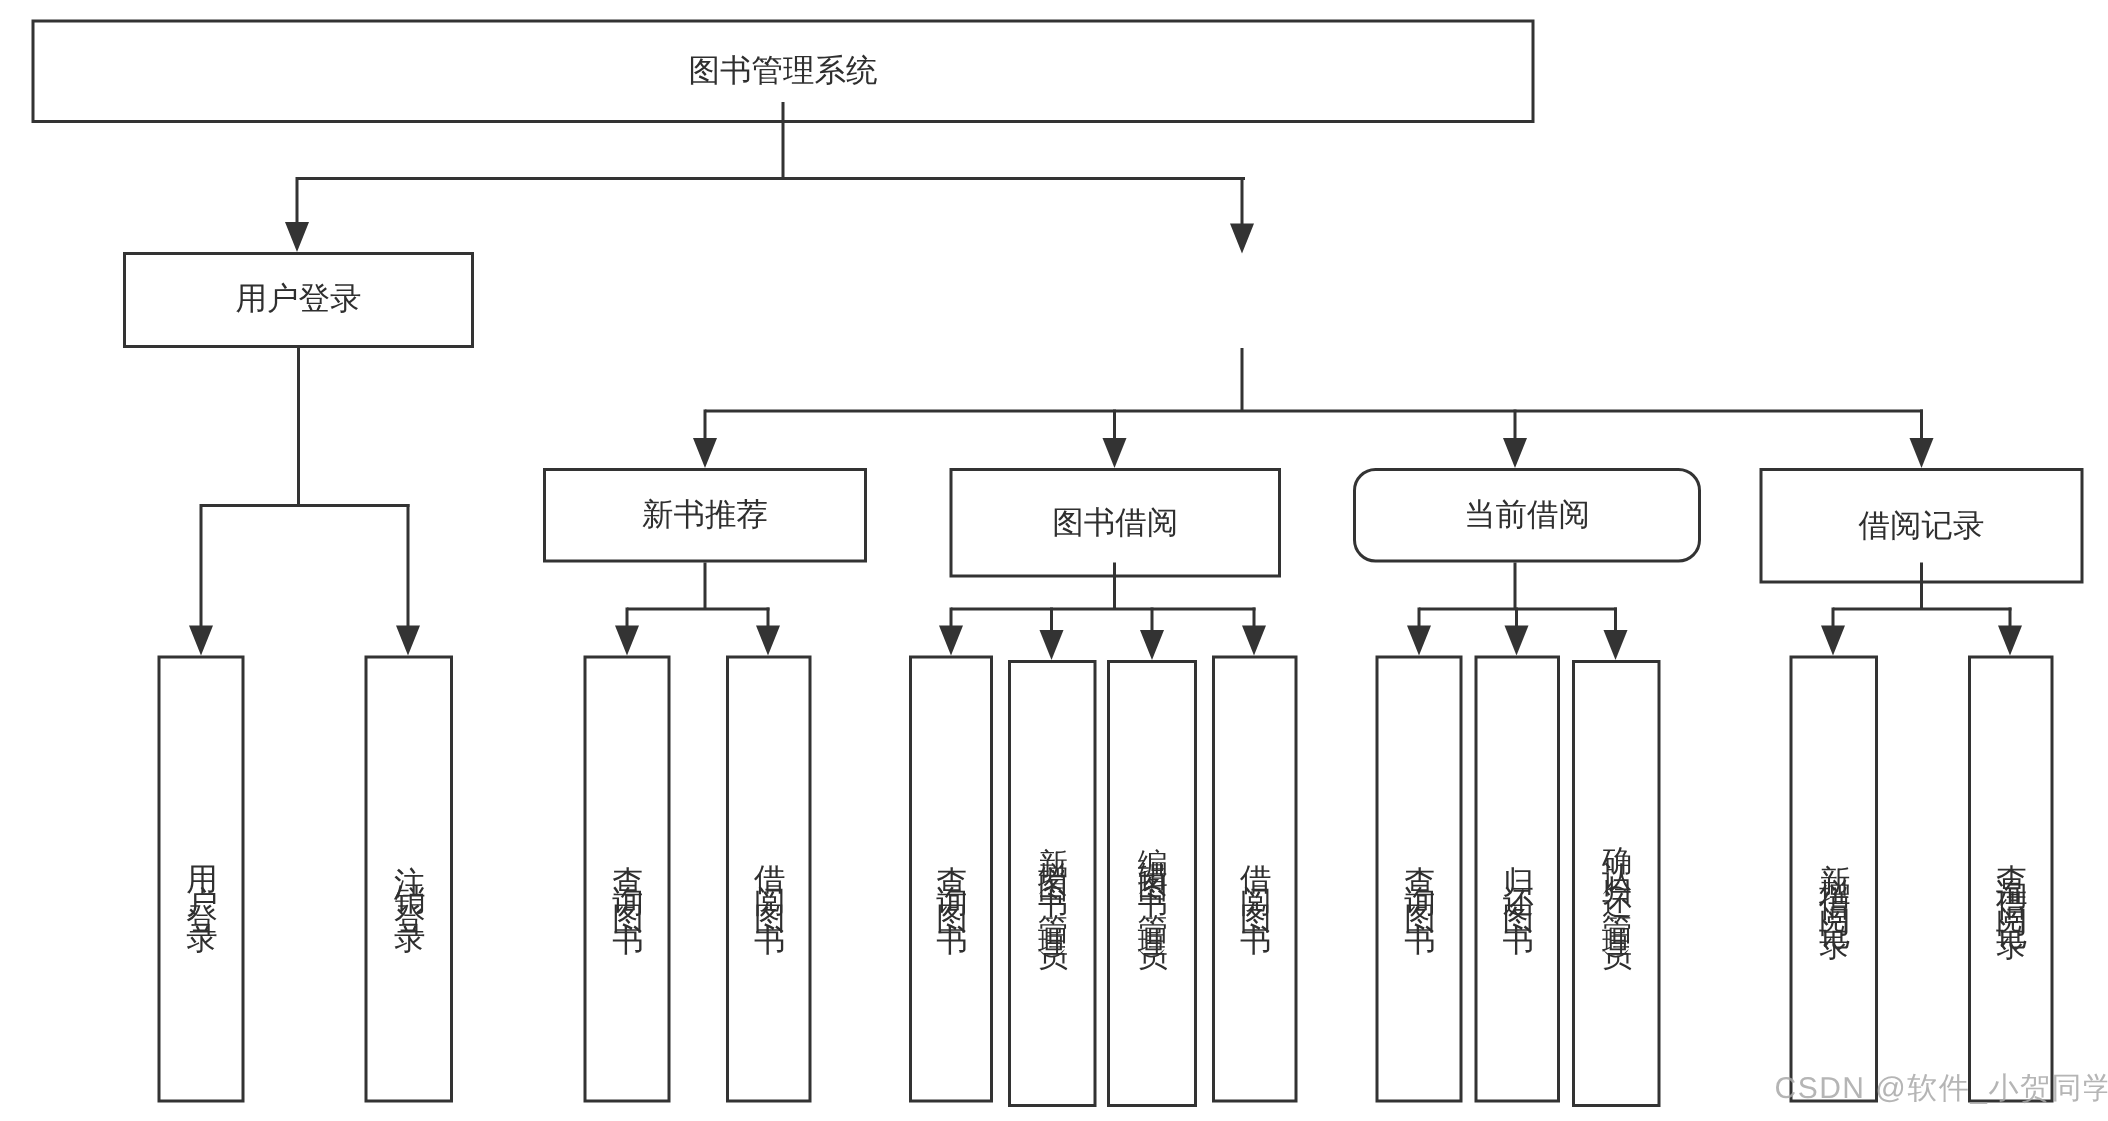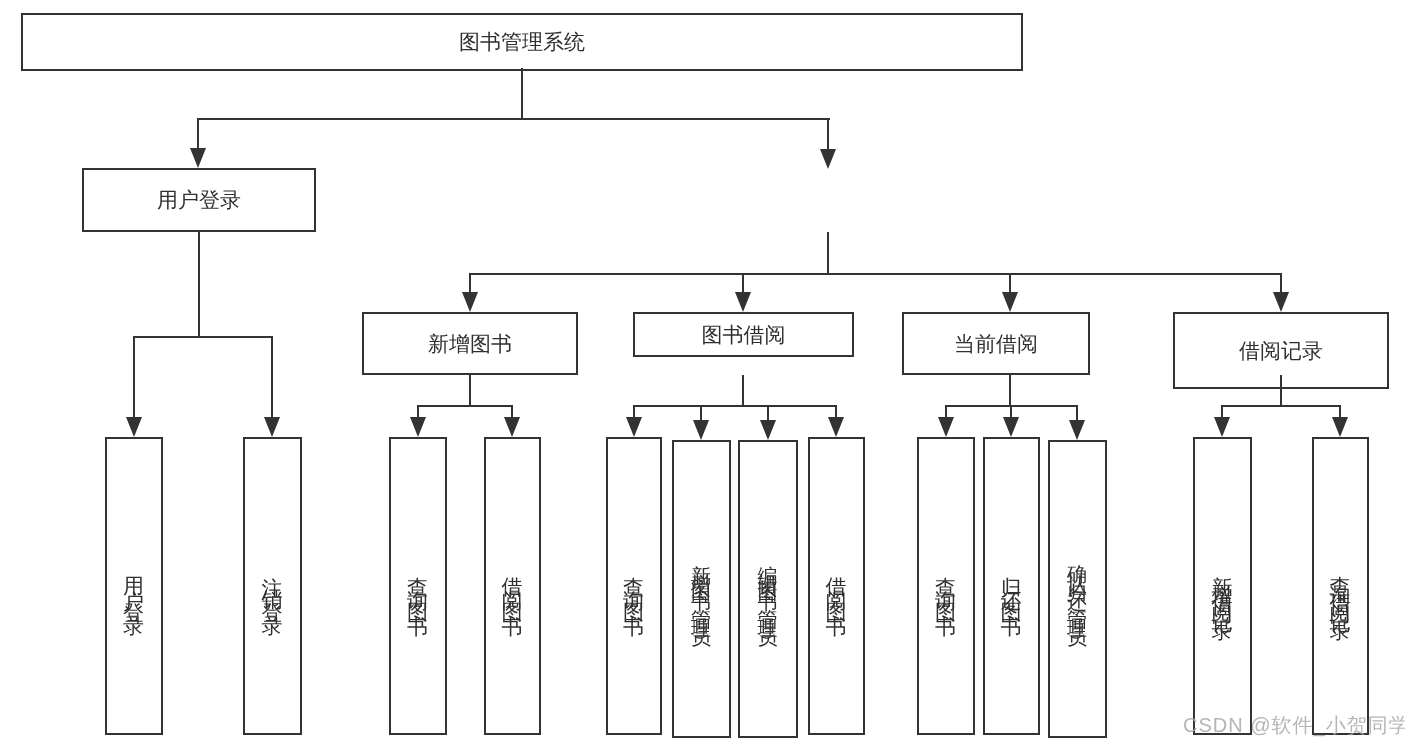--- a/index.html
+++ b/index.html
@@ -28,27 +28,27 @@
   .watermark{
     position:absolute;left:1183px;top:712px;z-index:5;
     font-size:20px;color:rgba(168,168,168,0.85);letter-spacing:1px;white-space:nowrap;
   }
 </style>
 </head>
 <body>
 
 <div id="canvas">
 
-  <div class="node" style="left:21px;top:13px;width:1002px;height:58px;">图书管理系统</div>
+  <div class="node" style="left:21px;top:13px;width:1002px;height:69px;">图书管理系统</div>
 
   <div class="node" style="left:82px;top:168px;width:234px;height:64px;">用户登录</div>
 
-  <div class="node" style="left:362px;top:312px;width:216px;height:63px;">新增图书</div>
-  <div class="node" style="left:633px;top:312px;width:221px;height:45px;">图书借阅</div>
-  <div class="node" style="left:902px;top:312px;width:188px;height:63px;">当前借阅</div>
+  <div class="node" style="left:362px;top:312px;width:216px;height:63px;">新书推荐</div>
+  <div class="node" style="left:633px;top:312px;width:221px;height:73px;">图书借阅</div>
+  <div class="node" style="left:902px;top:312px;width:232px;height:63px;border-radius:15px;">当前借阅</div>
   <div class="node" style="left:1173px;top:312px;width:216px;height:77px;">借阅记录</div>
 
   <div class="node vnode" style="left:105px;top:437px;width:58px;height:298px;">用户登录</div>
   <div class="node vnode" style="left:243px;top:437px;width:59px;height:298px;">注销登录</div>
 
   <div class="node vnode" style="left:389px;top:437px;width:58px;height:298px;">查询图书</div>
   <div class="node vnode" style="left:484px;top:437px;width:57px;height:298px;">借阅图书</div>
 
   <div class="node vnode" style="left:606px;top:437px;width:56px;height:298px;">查询图书</div>
   <div class="node vnode long" style="left:672px;top:440px;width:59px;height:298px;">新增图书（管理员）</div>

